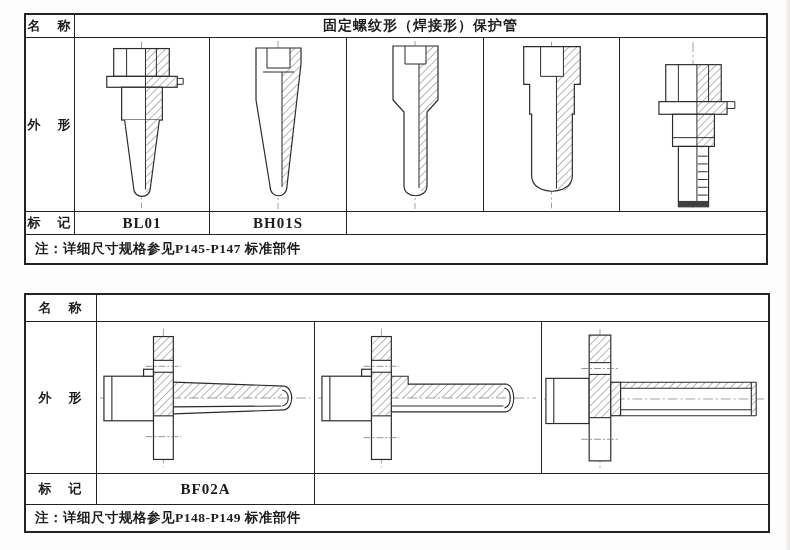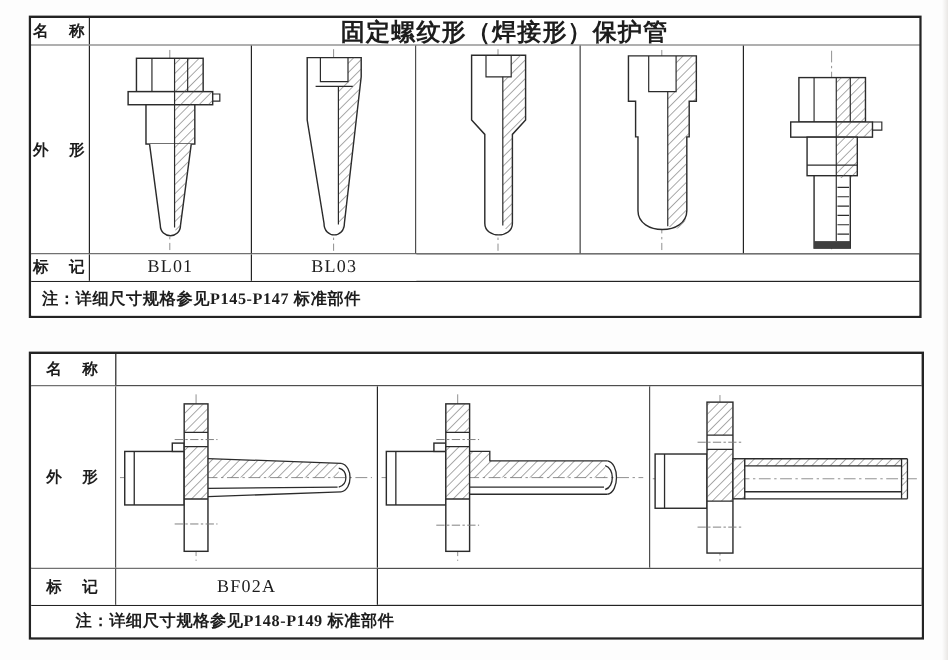--- a/index.html
+++ b/index.html
@@ -13,22 +13,22 @@
   .row{display:grid;box-sizing:border-box;border-bottom:1.5px solid #232323;}
   .row.last{border-bottom:none;}
   .cell{
     display:flex;align-items:center;justify-content:center;
     border-right:1.5px solid #232323;box-sizing:border-box;overflow:hidden;
     background:#fff;
     text-align:center;
   }
   .cell.end{border-right:none;}
   .lbl{font-weight:bold;font-size:13px;letter-spacing:2px;}
-  .title{font-weight:bold;font-size:20px;letter-spacing:1px;}
-  .mark{font-weight:normal;font-size:15px;letter-spacing:1px;font-family:"Liberation Serif",serif;}
+  .title{font-weight:bold;font-size:14px;letter-spacing:1px;}
+  .mark{font-weight:bold;font-size:15px;letter-spacing:1px;font-family:"Liberation Serif",serif;}
   .noterow{display:flex;align-items:center;box-sizing:border-box;background:#fff;}
   .note{font-weight:bold;font-size:13.5px;padding-left:9px;letter-spacing:0.5px;}
   svg{display:block;}
   .edge-shade{position:absolute;right:0;top:0;width:5px;height:550px;background:linear-gradient(to right,#fdfdfd,#e9e7e5);}
 </style>
 </head>
 <body>
 
 <div class="tbl" style="left:24px;top:13px;width:744px;">
 
@@ -145,21 +145,21 @@
             <line x1="80" y1="160" x2="90" y2="160"></line>
         </g>
         <rect x="60" y="166" width="31" height="6" fill="#3f3f3f" stroke="none"></rect>
       </svg>
     </div>
   </div>
 
   <div class="row" style="grid-template-columns:49px 135px 137px 137px 136px 1fr;height:23px;">
     <div class="cell lbl">标　记</div>
     <div class="cell mark">BL01</div>
-    <div class="cell end mark">BL03</div>
+    <div class="cell mark">BH01S</div>
   </div>
 
   <div class="row last noterow" style="height:28px;">
     <div class="note">注：详细尺寸规格参见P145-P147 标准部件</div>
   </div>
 </div>
 
 <div class="tbl" style="left:24px;top:293px;width:746px;">
 
   <div class="row" style="grid-template-columns:71px 1fr;height:27px;">
@@ -270,18 +270,18 @@
         <line x1="40" y1="118" x2="78" y2="118" stroke="#7a7a7a" stroke-width="0.8" stroke-dasharray="7 2 2 2"></line>
       </svg>
     </div>
   </div>
 
   <div class="row" style="grid-template-columns:71px 218px 227px 1fr;height:31px;">
     <div class="cell lbl">标　记</div>
     <div class="cell mark">BF02A</div>
   </div>
 
-  <div class="row last noterow" style="height:26px;padding-left:28px;">
+  <div class="row last noterow" style="height:26px;">
     <div class="note">注：详细尺寸规格参见P148-P149 标准部件</div>
   </div>
 </div>
 
 <div class="edge-shade"></div>
 
 </body></html>

